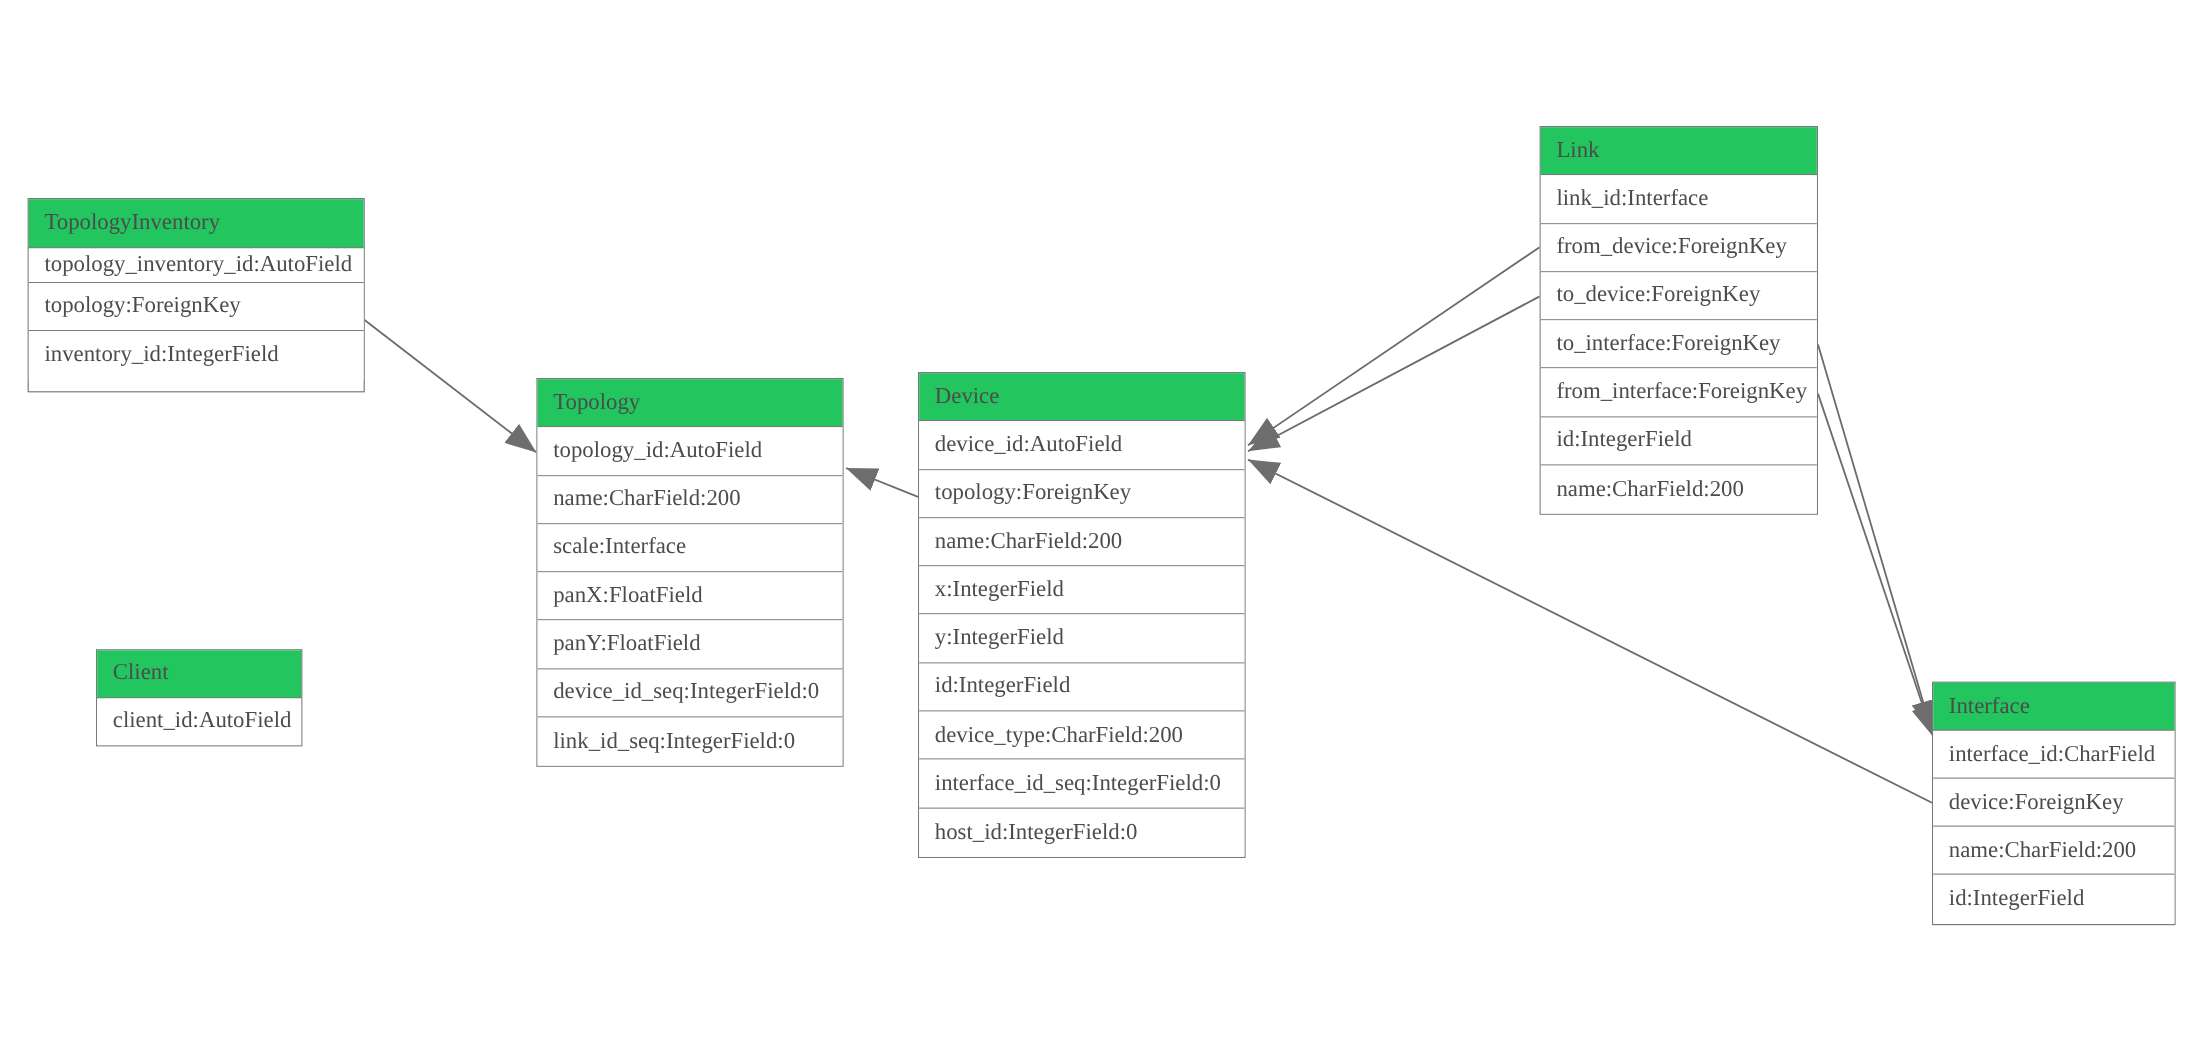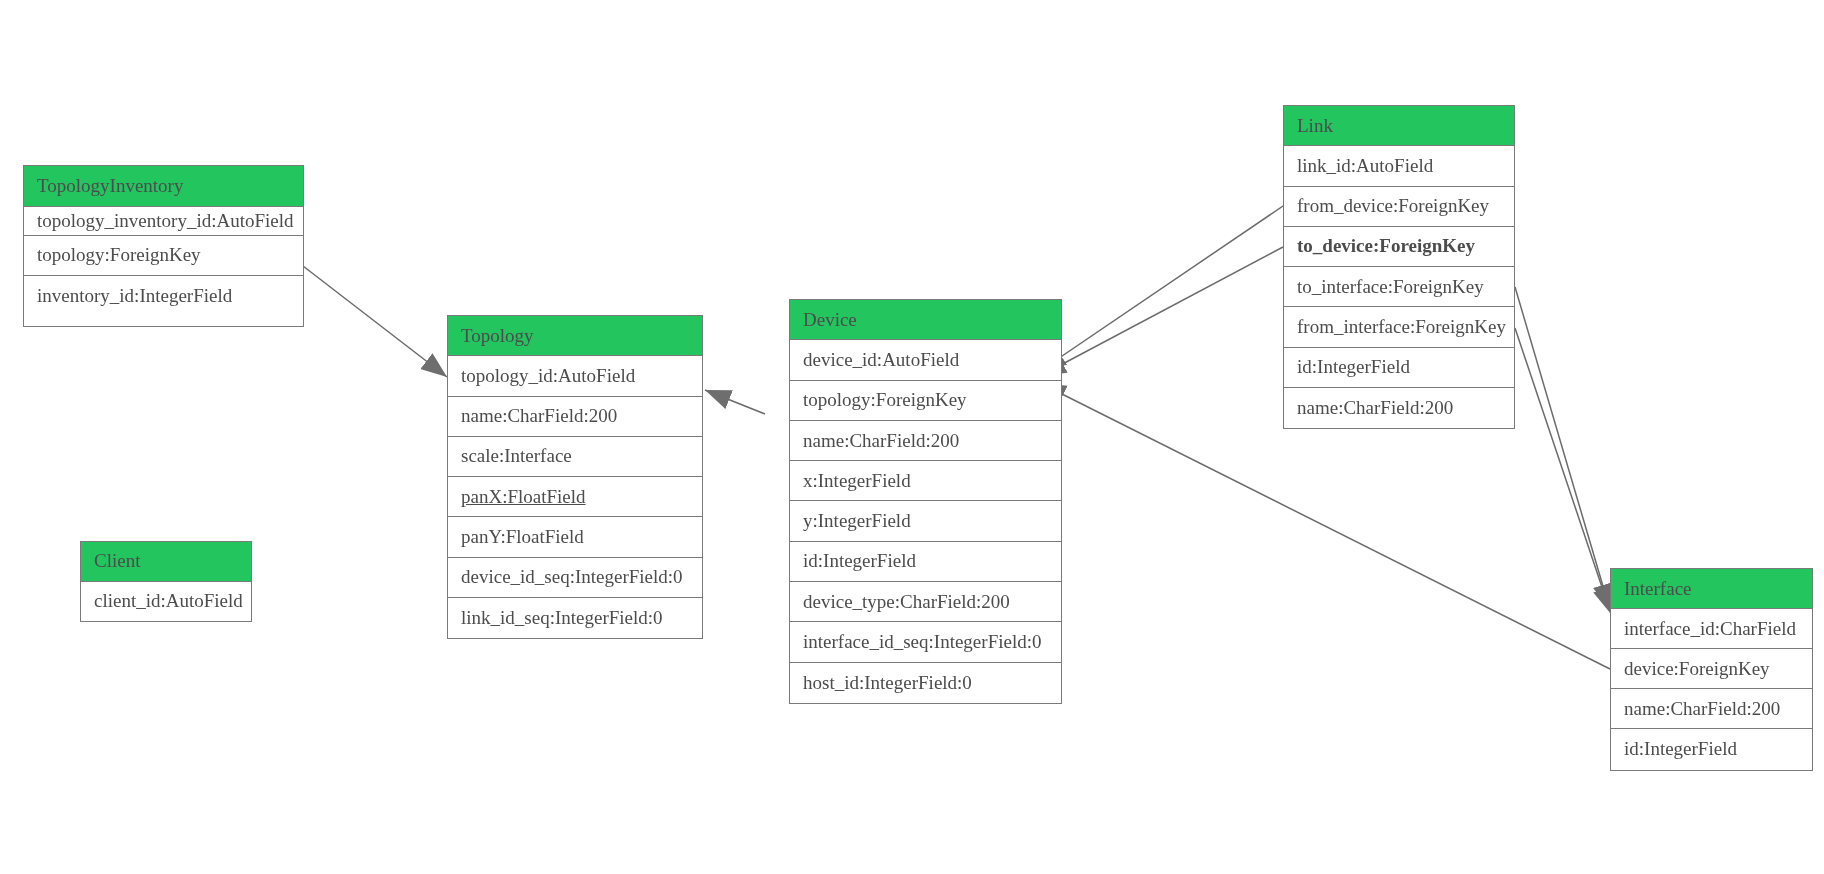--- a/index.html
+++ b/index.html
@@ -81,46 +81,46 @@
         <div class="entity-header" style="height: 40.5px;">TopologyInventory</div>
         <div class="entity-field" style="height: 29px; text-align: center;">topology_inventory_id:AutoField</div>
         <div class="entity-field" style="height: 40.5px;">topology:ForeignKey</div>
         <div class="entity-field" style="height: 40.5px;">inventory_id:IntegerField</div>
       </div>
       <div class="entity" style="left: 447px; top: 315px; width: 256px; height: 324px;">
         <div class="entity-header" style="height: 40.5px;">Topology</div>
         <div class="entity-field" style="height: 40.5px;">topology_id:AutoField</div>
         <div class="entity-field" style="height: 40.5px;">name:CharField:200</div>
         <div class="entity-field" style="height: 40.5px;">scale:Interface</div>
-        <div class="entity-field" style="height: 40.5px; text-decoration: underline;">panX:FloatField</div>
+        <div class="entity-field" style="height: 40.5px;">panX:FloatField</div>
         <div class="entity-field" style="height: 40.5px;">panY:FloatField</div>
         <div class="entity-field" style="height: 40.5px; text-align: right;">device_id_seq:IntegerField:0</div>
         <div class="entity-field" style="height: 40.5px;">link_id_seq:IntegerField:0</div>
       </div>
       <div class="entity" style="left: 80px; top: 526px; width: 172px; height: 81px; margin-top: 15px;">
         <div class="entity-header" style="height: 40.5px;">Client</div>
         <div class="entity-field" style="height: 40.5px;">client_id:AutoField</div>
       </div>
-      <div class="entity" style="left: 765px; top: 299px; width: 273px; height: 405px; margin-left: 24px;">
+      <div class="entity" style="left: 765px; top: 310px; width: 273px; height: 405px;">
         <div class="entity-header" style="height: 40.5px;">Device</div>
         <div class="entity-field" style="height: 40.5px;">device_id:AutoField</div>
         <div class="entity-field" style="height: 40.5px;">topology:ForeignKey</div>
         <div class="entity-field" style="height: 40.5px;">name:CharField:200</div>
         <div class="entity-field" style="height: 40.5px;">x:IntegerField</div>
         <div class="entity-field" style="height: 40.5px;">y:IntegerField</div>
         <div class="entity-field" style="height: 40.5px;">id:IntegerField</div>
         <div class="entity-field" style="height: 40.5px;">device_type:CharField:200</div>
         <div class="entity-field" style="height: 40.5px;">interface_id_seq:IntegerField:0</div>
         <div class="entity-field" style="height: 40.5px;">host_id:IntegerField:0</div>
       </div>
       <div class="entity" style="left: 1283px; top: 105px; width: 232px; height: 324px;">
         <div class="entity-header" style="height: 40.5px;">Link</div>
-        <div class="entity-field" style="height: 40.5px;">link_id:AutoField</div>
+        <div class="entity-field" style="height: 40.5px;">link_id:Interface</div>
         <div class="entity-field" style="height: 40.5px;">from_device:ForeignKey</div>
-        <div class="entity-field" style="height: 40.5px; font-weight: bold;">to_device:ForeignKey</div>
+        <div class="entity-field" style="height: 40.5px;">to_device:ForeignKey</div>
         <div class="entity-field" style="height: 40.5px;">to_interface:ForeignKey</div>
         <div class="entity-field" style="height: 40.5px;">from_interface:ForeignKey</div>
         <div class="entity-field" style="height: 40.5px;">id:IntegerField</div>
         <div class="entity-field" style="height: 40.5px;">name:CharField:200</div>
       </div>
       <div class="entity" style="left: 1610px; top: 568px; width: 203px; height: 202.5px;">
         <div class="entity-header" style="height: 40.5px;">Interface</div>
         <div class="entity-field" style="height: 40.5px;">interface_id:CharField</div>
         <div class="entity-field" style="height: 40.5px;">device:ForeignKey</div>
         <div class="entity-field" style="height: 40.5px;">name:CharField:200</div>

